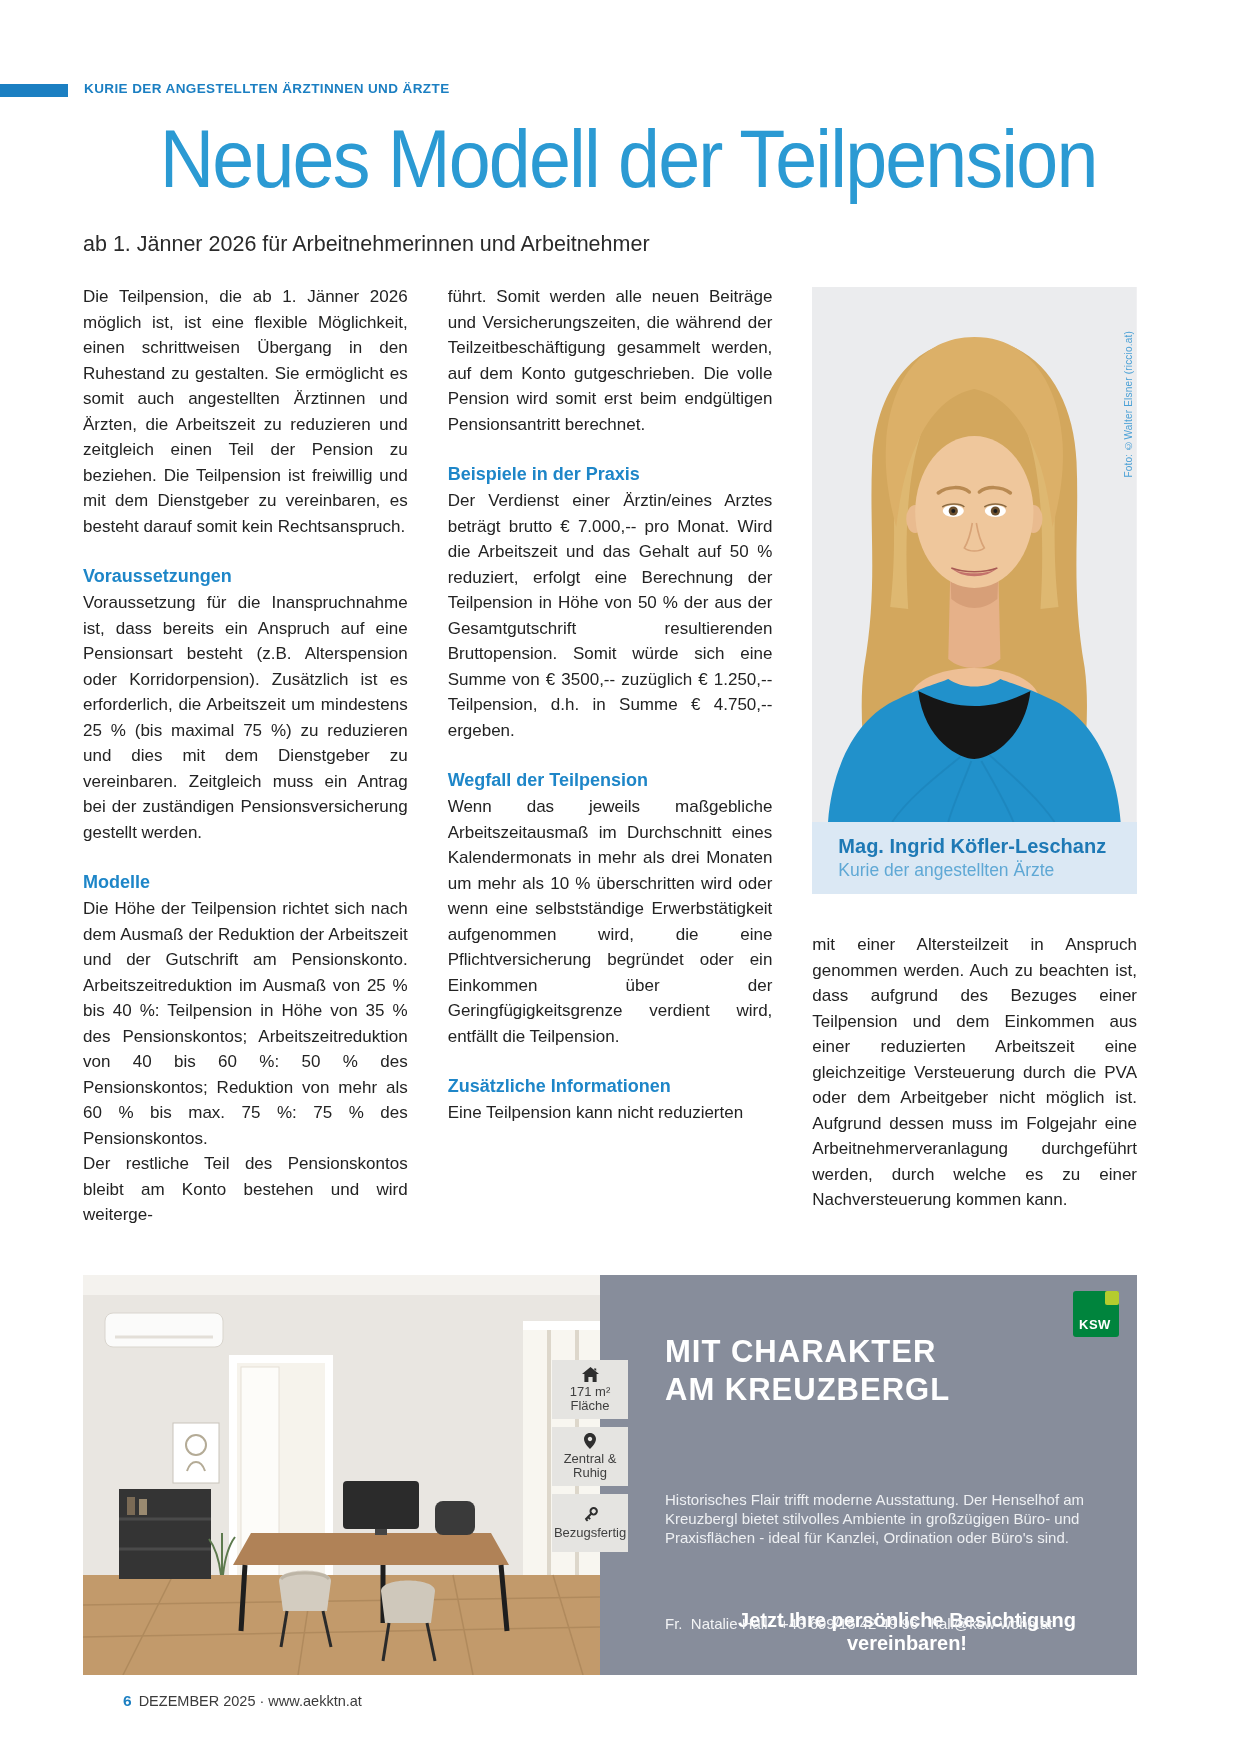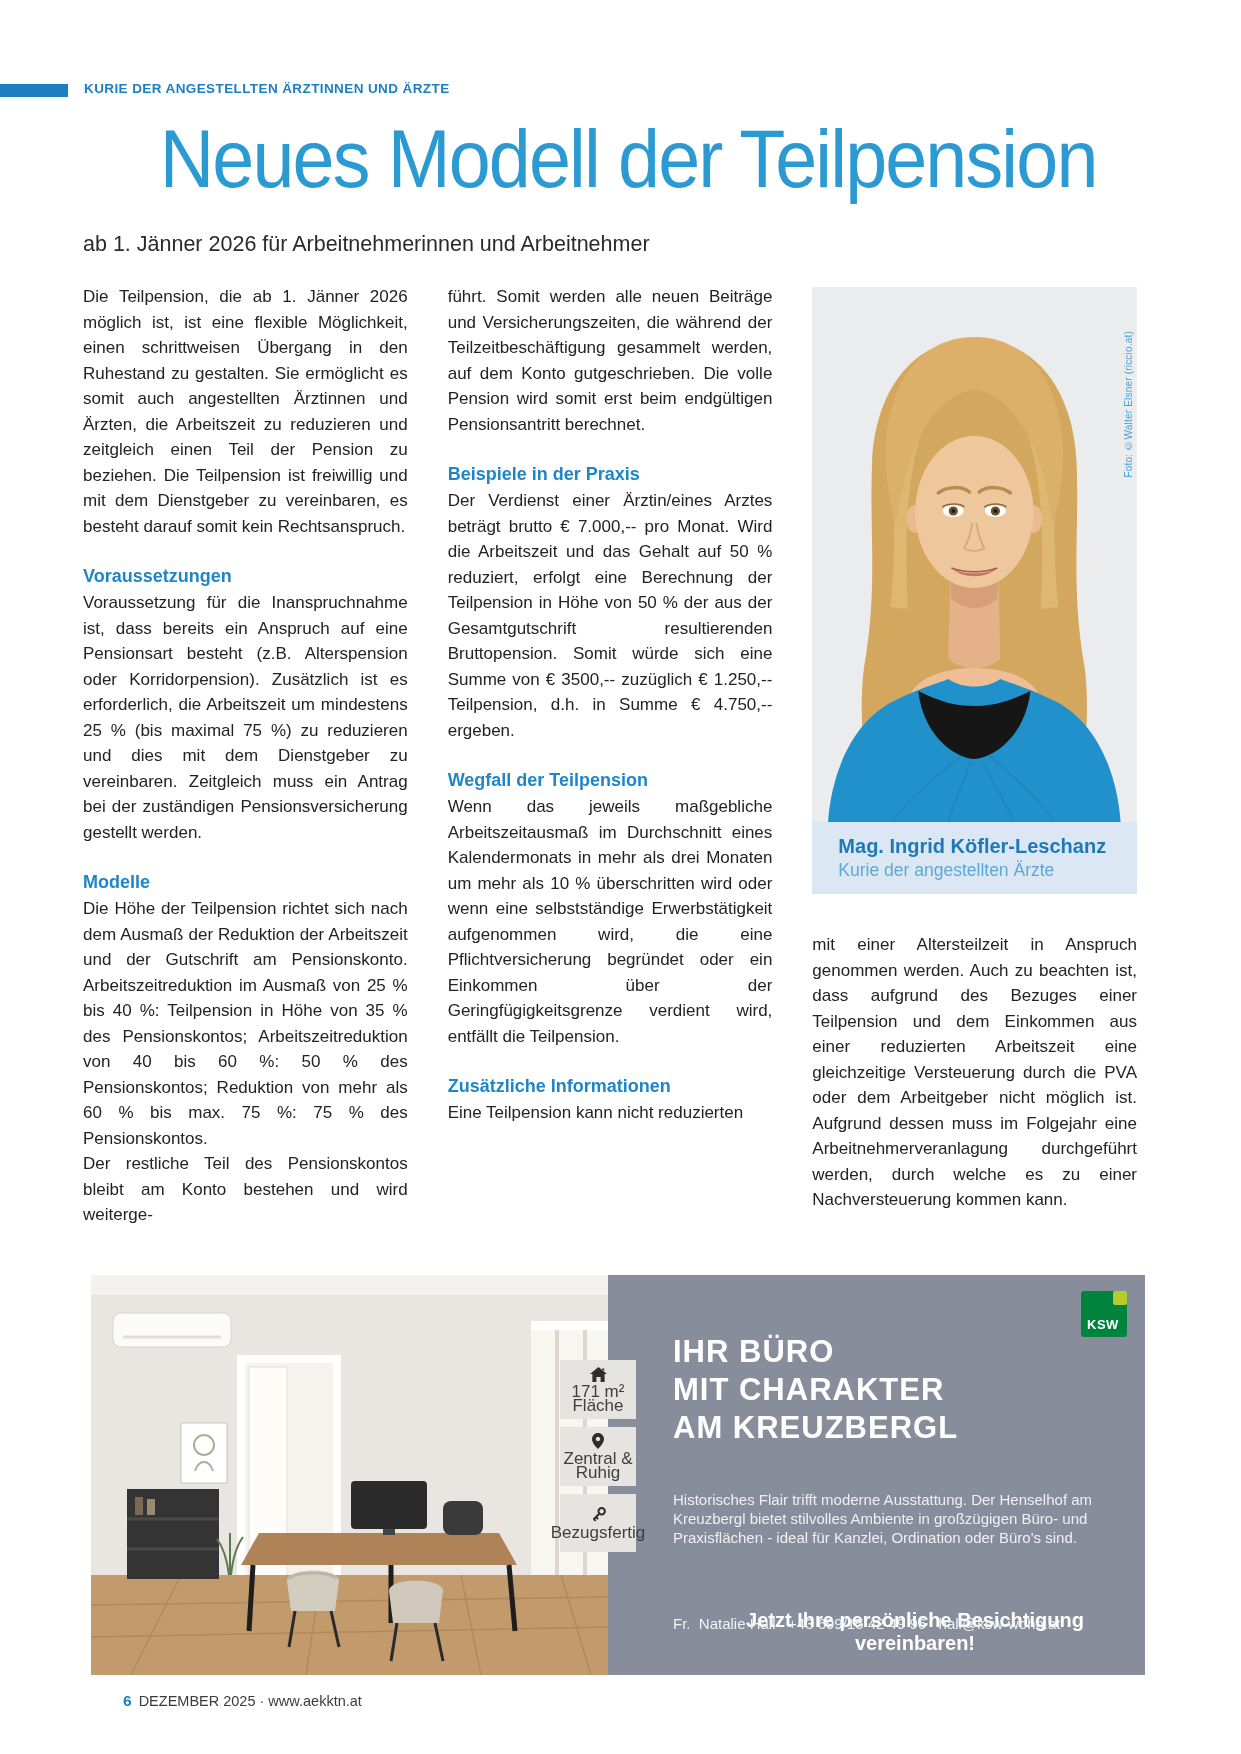--- a/index.html
+++ b/index.html
@@ -30,39 +30,39 @@
   .photo{position:relative;width:100%;height:535px;overflow:hidden;}
   .photo svg{display:block;width:100%;height:100%;}
   .photo-credit{position:absolute;top:44px;right:3px;writing-mode:vertical-rl;
                 transform:rotate(180deg);font-size:10px;color:#4aa0d6;letter-spacing:.2px;}
   figcaption{background:#dbe8f4;padding:12px 26px 13px;}
   .cap-name{font-size:20px;line-height:25px;color:#1e79b5;font-weight:bold;}
   .cap-role{font-size:17.5px;line-height:22px;color:#5fa8d5;}
   .col3-text{margin-top:38px !important;}
 
   
-  .ad{position:absolute;left:91px;top:1275px;width:1054px;height:400px;border-radius:12px;}
+  .ad{position:absolute;left:83px;top:1275px;width:1054px;height:400px;border-radius:12px;}
   .ad-photo{position:absolute;left:0;top:0;width:517px;height:400px;overflow:hidden;}
   .ad-photo svg{display:block;width:100%;height:100%;}
   .ad-panel{position:absolute;left:517px;top:0;width:537px;height:400px;background:#878d9b;}
   .ad-headline{position:absolute;left:582px;top:58px;color:#ffffff;font-weight:800;
                font-size:31px;line-height:38px;letter-spacing:1px;}
   .ad-body{position:absolute;left:582px;top:215px;width:452px;color:#eef0f3;
            font-size:15px;line-height:19px;margin:0;}
   .ad-cta{position:absolute;left:582px;top:318px;width:452px;color:#ffffff;
           font-size:20px;font-weight:bold;margin:16px;text-align:center;}
   .ad-contact{position:absolute;left:582px;top:340px;width:460px;color:#f2f3f5;
               font-size:15px;margin:0;white-space:pre-wrap;}
 
   
   .badges{position:absolute;left:469px;top:85px;width:76px;display:flex;
           flex-direction:column;gap:8px;}
   .badge{background:#e5e4e1;min-height:58px;display:flex;flex-direction:column;
          align-items:center;justify-content:center;padding:6px 2px;box-sizing:border-box;
-         color:#3f3f3f;font-size:17px;line-height:14px;text-align:center;}
+         color:#3f3f3f;font-size:13px;line-height:14px;text-align:center;}
   .badge .bicon{height:16px;margin-bottom:3px;display:flex;align-items:center;}
 
   
   .ksw{position:absolute;right:18px;top:16px;width:46px;height:46px;background:#00843d;
        border-radius:3px;}
   .ksw .lg{position:absolute;right:0;top:0;width:14px;height:14px;background:#b5cc2e;
            border-radius:2px;}
   .ksw .txt{position:absolute;left:6px;bottom:5px;color:#fff;font-weight:bold;
             font-size:13px;letter-spacing:.5px;}
 
@@ -242,21 +242,20 @@
     </div>
 
     <div class="ad-panel">
       <div class="ksw">
         <div class="lg"></div>
         <div class="txt">KSW</div>
       </div>
     </div>
 
     <div class="ad-headline">
-      <div>IHR BÜRO</div>
       <div>MIT CHARAKTER</div>
       <div>AM KREUZBERGL</div>
     </div>
 
     <p class="ad-body">Historisches Flair trifft moderne Ausstattung. Der Henselhof am Kreuzbergl bietet stilvolles Ambiente in großzügigen Büro- und Praxisflächen - ideal für Kanzlei, Ordination oder Büro's sind.</p>
     <p class="ad-cta">Jetzt Ihre persönliche Besichtigung vereinbaren!</p>
     <p class="ad-contact">Fr.  Natalie Hall   +43 699/15 42 49 96   hall@ksw-wohn.at</p>
 
     <div class="badges">
       <div class="badge">

